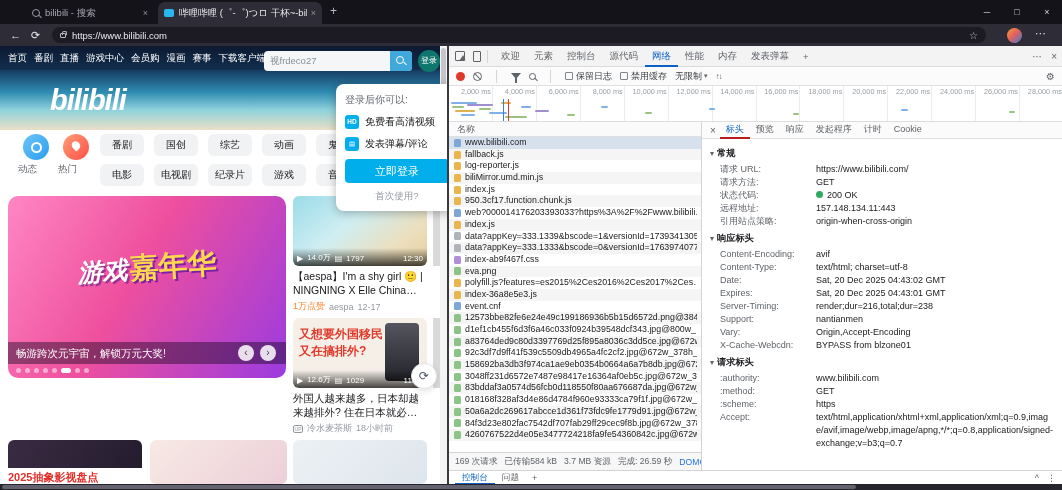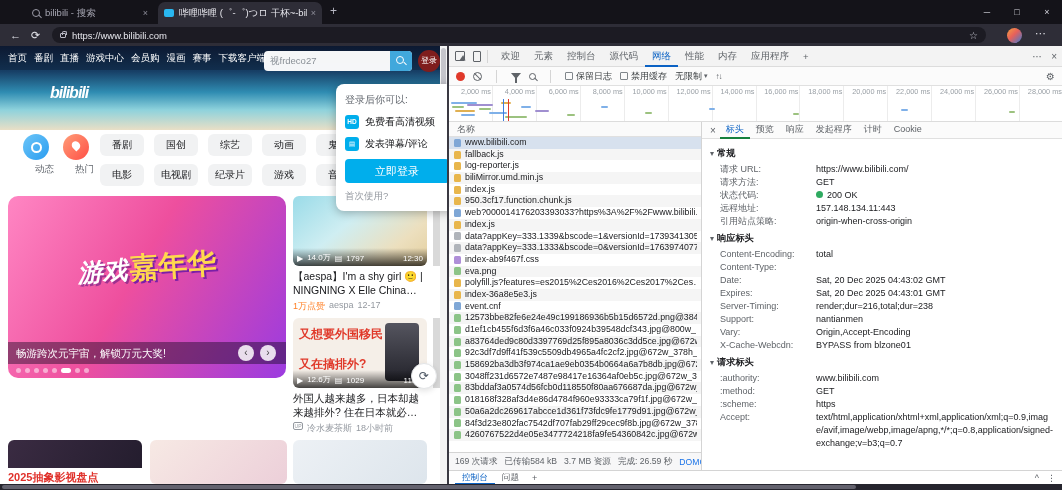--- a/index.html
+++ b/index.html
@@ -30,42 +30,42 @@
   #urlpill .u{color:#e6e6ec;font-size:9.5px;flex:1;white-space:nowrap;overflow:hidden;}
   #urlpill .st{color:#c5c5cf;font-size:10px;}
   #avatar{position:absolute;right:40px;top:3.5px;width:15px;height:15px;border-radius:50%;
     background:linear-gradient(135deg,#f5a23f 0%,#e8605a 45%,#3a7bd5 100%);}
   #menu3{position:absolute;right:16px;top:3px;color:#dfe0e6;font-size:11px;}
 
   
   #page{position:absolute;left:0;top:46px;width:447px;height:438px;background:#fff;overflow:hidden;}
   #banner{position:absolute;left:0;top:0;width:447px;height:84px;
     background:linear-gradient(180deg,#101f3c 0%,#173f66 30%,#2f8cb2 55%,#8ed2dc 76%,#e9dfc6 100%);}
-  #bililogo{position:absolute;left:50px;top:38px;color:#fff;font-size:16px;font-weight:bold;font-style:italic;letter-spacing:-1px;}
+  #bililogo{position:absolute;left:50px;top:38px;color:#fff;font-size:29px;font-weight:bold;font-style:italic;letter-spacing:-1px;}
   #bheader{position:absolute;left:0;top:0;width:447px;height:24px;background:rgba(8,12,26,.30);
     display:flex;align-items:center;gap:7px;padding:0 8px;}
   .bnav{color:#fff;font-size:9.5px;white-space:nowrap;}
   #bsearch{position:absolute;left:264px;top:5px;width:148px;height:20px;background:rgba(255,255,255,.96);
     border-radius:4px;display:flex;align-items:center;overflow:hidden;z-index:3;}
   #bsearch .sv{flex:1;padding-left:6px;font-size:9.5px;color:#8a9097;white-space:nowrap;overflow:hidden;}
   #bsearch .sb{width:22px;height:20px;background:#41a8dc;position:relative;flex:none;}
   #bsearch .sb::before{content:"";position:absolute;left:6px;top:5px;width:6px;height:6px;border:1.4px solid #fff;border-radius:50%;}
   #bsearch .sb::after{content:"";position:absolute;left:13px;top:12px;width:4px;height:1.4px;background:#fff;transform:rotate(45deg);}
-  #loginava{position:absolute;left:418px;top:4px;width:22px;height:22px;border-radius:50%;background:#7f1d1d;
+  #loginava{position:absolute;left:418px;top:4px;width:22px;height:22px;border-radius:50%;background:#0f766e;
     color:#fff;font-size:8px;text-align:center;line-height:22px;z-index:2;}
   #popup{position:absolute;left:336px;top:38px;width:122px;background:#fff;border-radius:8px;
     box-shadow:0 2px 10px rgba(0,0,0,.28);padding:9px 9px 8px;z-index:6;}
   #popup .pt{font-size:10px;color:#61666d;margin-bottom:8px;white-space:nowrap;}
   .ben{display:flex;align-items:center;gap:6px;margin-bottom:8px;}
   .ben .bic{width:14px;height:14px;border-radius:3px;background:#00aeec;color:#fff;font-size:6.5px;font-weight:bold;
     text-align:center;line-height:14px;flex:none;}
   .ben .bl{font-size:10px;color:#18191c;white-space:nowrap;}
   #loginbtn{height:24px;border-radius:4px;background:#00aeec;color:#fff;font-size:11px;text-align:center;line-height:24px;}
-  #popup .pf{font-size:9.5px;color:#9499a0;margin-top:7px;}
-  .quick{position:absolute;top:88px;width:36px;text-align:right;}
+  #popup .pf{font-size:9.5px;color:#9499a0;margin-top:7px;text-align:center;}
+  .quick{position:absolute;top:88px;width:36px;text-align:left;}
   #quick1{left:18px;} #quick2{left:58px;}
   .q-icon{width:26px;height:26px;border-radius:50%;margin:0 auto;position:relative;}
   #quick1 .q-icon{background:linear-gradient(135deg,#6cc5f8,#2b9df0);}
   #quick2 .q-icon{background:linear-gradient(135deg,#ff9d78,#ff4f46);}
   #quick1 .q-icon::after{content:"";position:absolute;left:8px;top:8px;width:7px;height:7px;border:2px solid #fff;border-radius:50%;}
   #quick2 .q-icon::after{content:"";position:absolute;left:9px;top:7px;width:8px;height:9px;background:#fff;
     border-radius:50% 50% 50% 0;transform:rotate(-45deg);}
   .q-label{font-size:9.5px;color:#61666d;margin-top:3px;}
   #cats{position:absolute;left:100px;top:88px;display:grid;grid-template-columns:repeat(6,44px);column-gap:10px;row-gap:8px;}
   .pill{height:22px;background:#f1f2f3;border-radius:6px;font-size:10px;color:#18191c;text-align:center;line-height:22px;white-space:nowrap;overflow:hidden;}
@@ -84,26 +84,26 @@
   .dot.active{width:10px;border-radius:3px;background:#fff;}
   .vcard{position:absolute;left:293px;width:134px;}
   #vc1{top:150px;} #vc2{top:272px;}
   .thumb{position:relative;width:134px;height:70px;border-radius:6px;overflow:hidden;}
   #vc1 .thumb{background:linear-gradient(140deg,#9adbe8 0%,#cfeef2 40%,#ecdfbe 75%,#e4cf9e 100%);}
   #vc2 .thumb{background:#f5efe8;}
   .tstats{position:absolute;left:0;right:0;bottom:0;height:18px;display:flex;align-items:flex-end;gap:4px;
     padding:0 4px 3px;background:linear-gradient(transparent,rgba(0,0,0,.72));color:#fff;font-size:8px;white-space:nowrap;}
   .tstats .sp{flex:1;}
   .ovred{position:absolute;left:6px;font-size:12px;font-weight:800;color:#e0392a;white-space:nowrap;}
-  #ov1{top:8px;} #ov2{top:38px;}
+  #ov1{top:8px;} #ov2{top:25px;}
   .figure{position:absolute;right:8px;top:5px;width:34px;height:58px;border-radius:4px;
     background:linear-gradient(180deg,#55555f,#23232b);}
   .vtitle{margin-top:4px;font-size:10.5px;line-height:13.5px;color:#18191c;height:27px;overflow:hidden;
     display:-webkit-box;-webkit-line-clamp:2;-webkit-box-orient:vertical;}
-  .vmeta{margin-top:3px;font-size:9px;color:#9499a0;display:flex;gap:4px;white-space:nowrap;overflow:hidden;}
+  .vmeta{margin-top:3px;font-size:9px;color:#9499a0;display:flex;align-items:center;gap:4px;white-space:nowrap;overflow:hidden;}
   .vmeta .badge{color:#ff7f24;}
   .upchip{width:10px;height:8px;border:1px solid #9499a0;border-radius:2px;font-size:5px;line-height:7px;text-align:center;color:#9499a0;flex:none;}
   .sliver{position:absolute;left:433px;width:7px;height:70px;background:#d9d9d9;}
   #fab{position:absolute;left:411px;top:317px;width:26px;height:26px;border-radius:50%;background:#fff;
     border:1px solid #e3e5e7;box-shadow:0 2px 6px rgba(0,0,0,.12);color:#505a66;font-size:12px;text-align:center;line-height:24px;z-index:4;}
   .bcard{position:absolute;top:394px;height:44px;border-radius:6px;overflow:hidden;}
   #bc1{left:8px;width:134px;background:#fff;}
   #bc1 .dk{height:28px;background:linear-gradient(120deg,#3a2b42,#241d2e);}
   #bc1 .rd{font-size:11px;font-weight:800;color:#e0312b;padding-top:2px;white-space:nowrap;}
   #bc2{left:150px;width:137px;background:linear-gradient(135deg,#f7e9e4,#eccfd9);}
@@ -159,21 +159,21 @@
   .req-name{overflow:hidden;color:#202124;}
   #summary{position:absolute;left:0;bottom:0;right:0;height:18px;background:#f7f7f8;border-top:1px solid #d4d4d4;
     display:flex;align-items:center;gap:7px;padding-left:6px;font-size:8.6px;color:#5f6368;white-space:nowrap;overflow:hidden;}
   .sum-item.link{color:#1a73e8;}
   
   #dt-right{position:absolute;left:253px;top:76px;right:0;bottom:14px;background:#fff;overflow:hidden;}
   #ptabs{position:absolute;left:0;top:0;right:0;height:17px;border-bottom:1px solid #e0e0e0;background:#fbfbfb;
     display:flex;align-items:center;padding-left:4px;}
   #ptabs .pclose{color:#5f6368;font-size:10px;padding:0 4px;}
   .ptab{padding:0 6px;line-height:15px;font-size:9px;color:#5f6368;white-space:nowrap;}
-  .ptab.active{color:#0b62c4;border-bottom:2px solid #15803d;}
+  .ptab.active{color:#0b62c4;border-bottom:2px solid #b91c1c;}
   #hdr-content{position:absolute;left:0;top:17px;right:0;bottom:0;overflow:hidden;padding:4px 8px 0;}
   .sec-title{display:flex;align-items:center;gap:3px;font-size:9.2px;font-weight:bold;color:#202124;margin:4px 0 3px;}
   .sec-title .car{font-size:8px;color:#5f6368;font-weight:normal;}
   .kv{display:flex;margin-left:10px;font-size:9px;line-height:13px;}
   .kv .k{flex:0 0 96px;color:#5f6368;white-space:nowrap;overflow:hidden;}
   .kv .v{flex:1;color:#202124;word-break:break-all;}
   .v.status-ok::before{content:"";display:inline-block;width:7px;height:7px;border-radius:50%;background:#2faa60;margin-right:4px;}
   
   #drawer{position:absolute;left:0;bottom:0;right:0;height:14px;border-top:1px solid #d4d4d4;background:#fff;
     display:flex;align-items:center;padding-left:6px;gap:2px;}
@@ -387,21 +387,21 @@
       <span class="vsep"></span>
       <span style="display:flex">
 
       <span class="dtab">欢迎</span>
           <span class="dtab">元素</span>
           <span class="dtab">控制台</span>
           <span class="dtab">源代码</span>
           <span class="dtab active">网络</span>
           <span class="dtab">性能</span>
           <span class="dtab">内存</span>
-          <span class="dtab">应用程序</span>
+          <span class="dtab">发表弹幕</span>
         </span>
       <span class="dtab">+</span>
       <span class="right">
         <span>⋯</span>
         <span>×</span>
       </span>
     </div>
 
     <div id="dt-nettb">
       <span class="rec"></span>
@@ -661,25 +661,26 @@
           </div>
         <div class="sec-title">
           <span class="car">▾</span>
           <span>响应标头</span>
         </div>
         <div>
 
 
             <div class="kv">
               <span class="k">Content-Encoding:</span>
-              <span class="v">total</span>
+              <span class="v">avif</span>
             </div>
 
             <div class="kv">
               <span class="k">Content-Type:</span>
+              <span class="v">text/html; charset=utf-8</span>
             </div>
 
             <div class="kv">
               <span class="k">Date:</span>
               <span class="v">Sat, 20 Dec 2025 04:43:02 GMT</span>
             </div>
 
             <div class="kv">
               <span class="k">Expires:</span>
               <span class="v">Sat, 20 Dec 2025 04:43:01 GMT</span>

